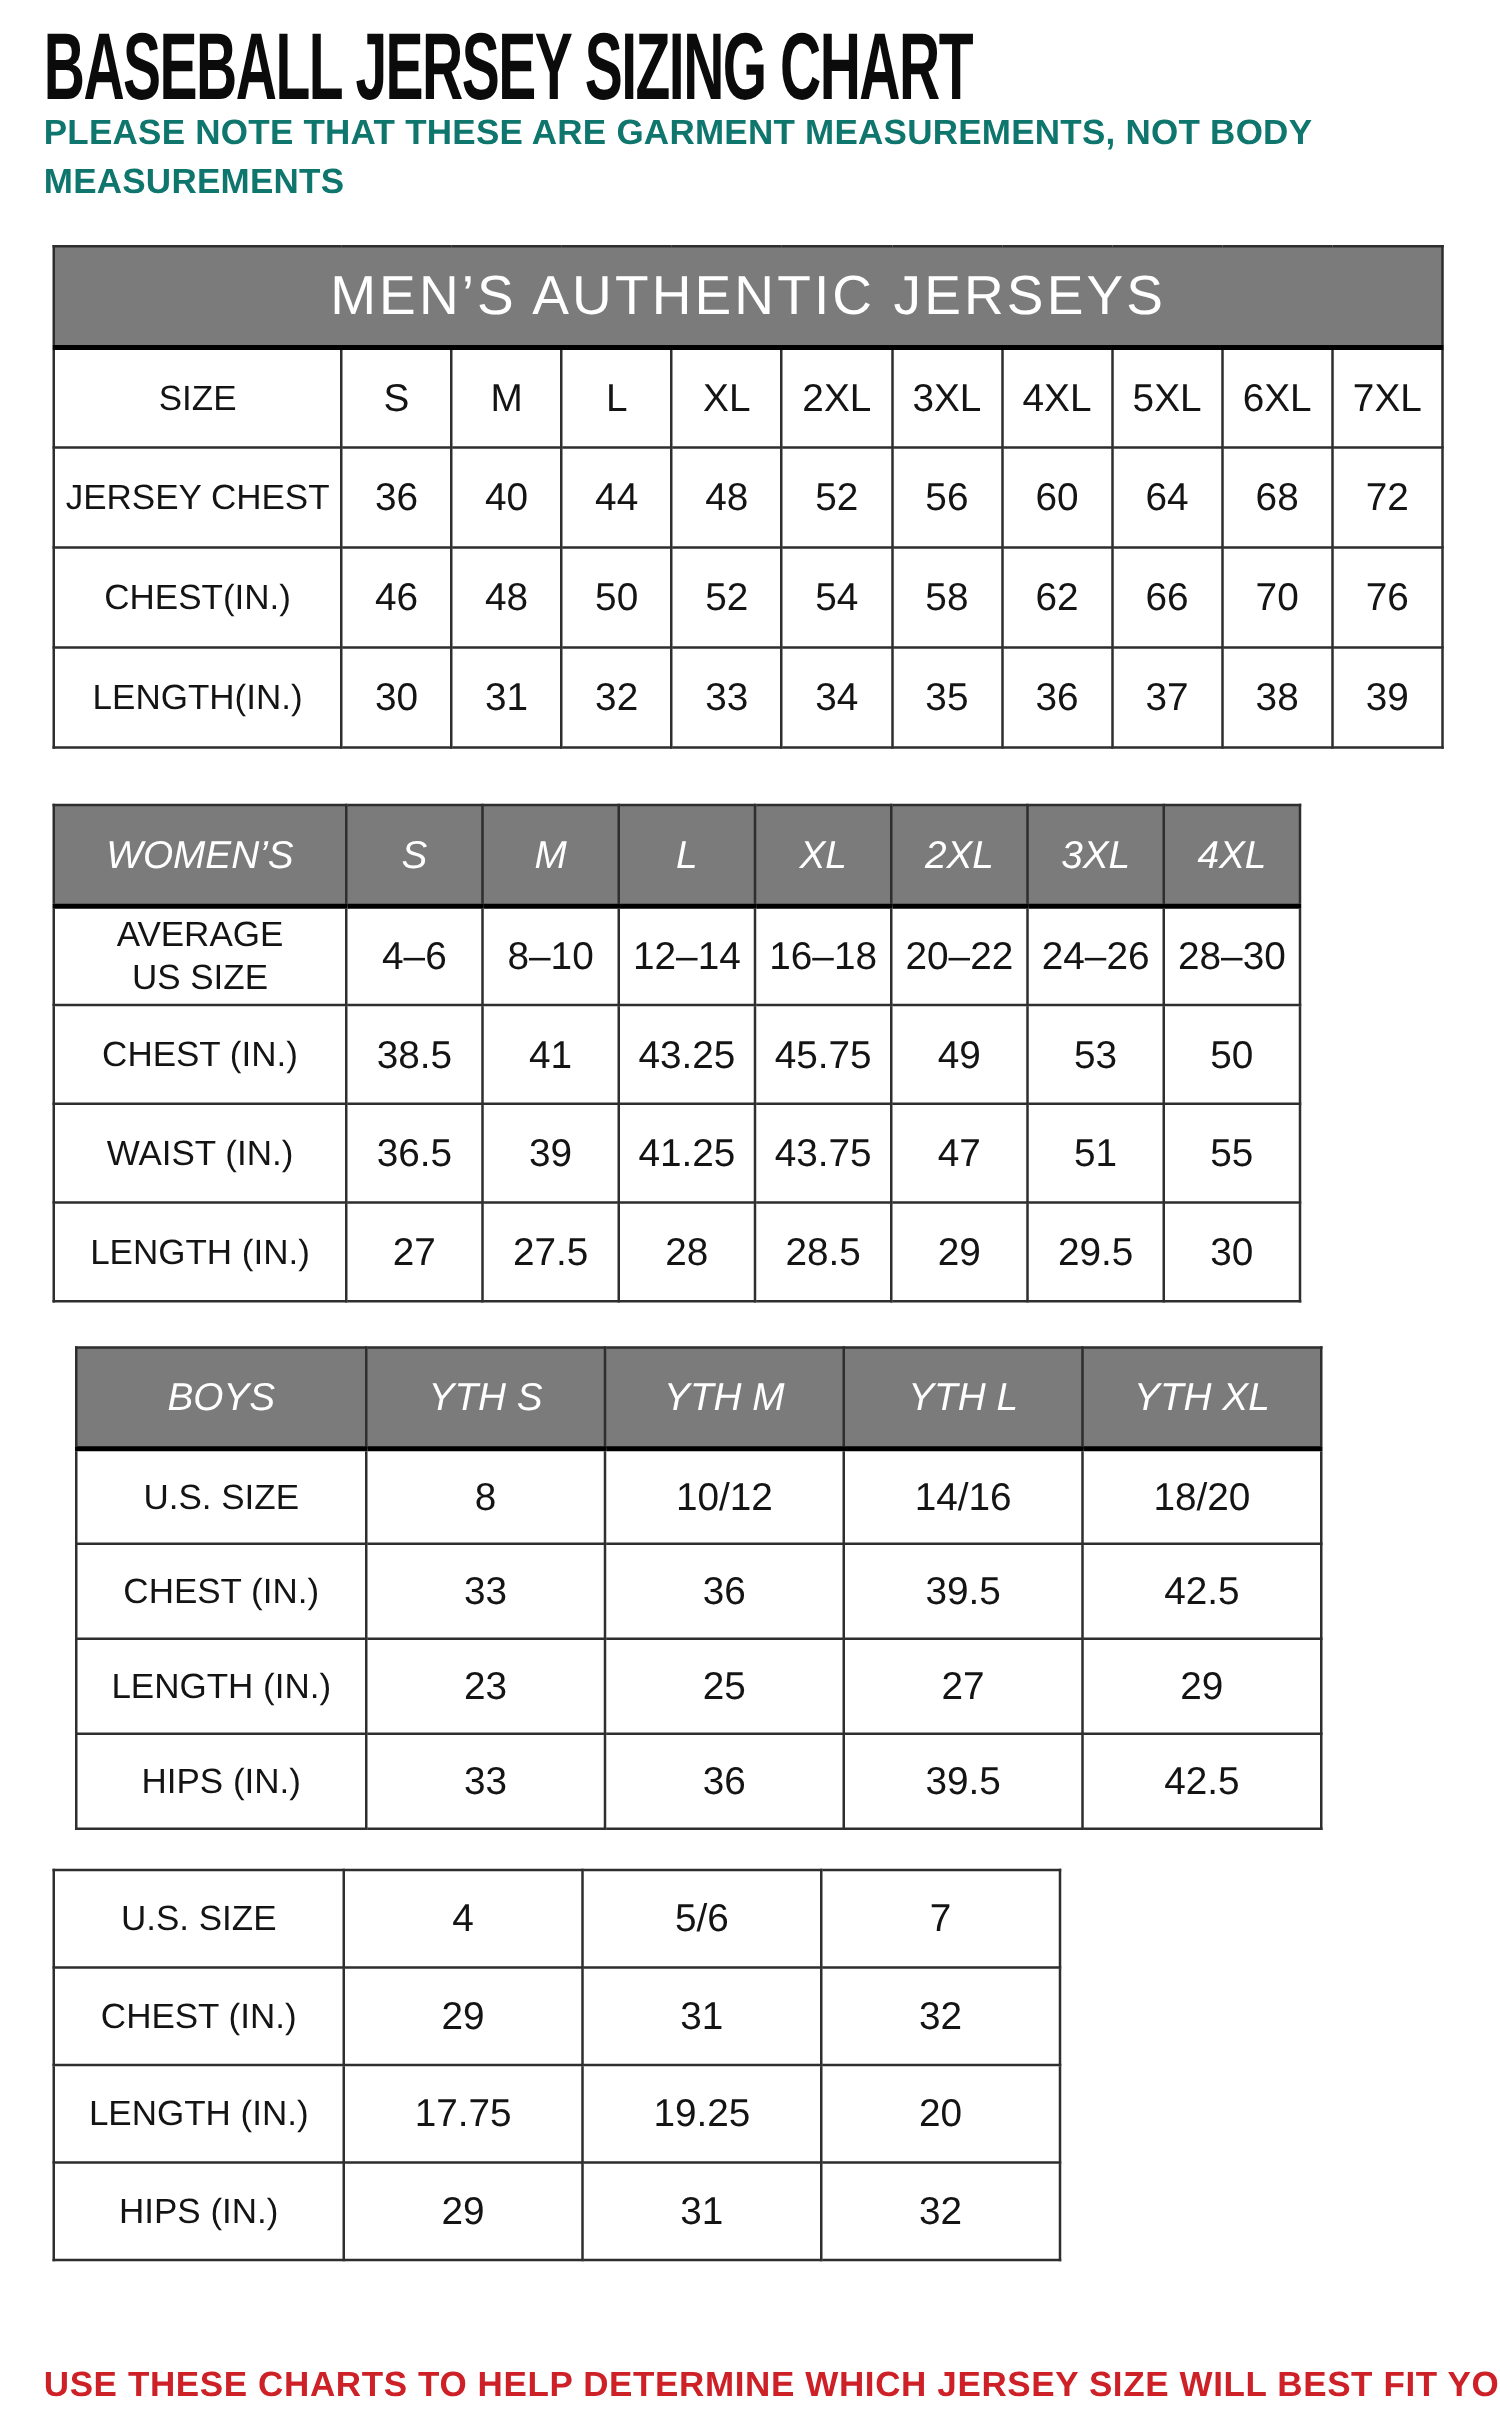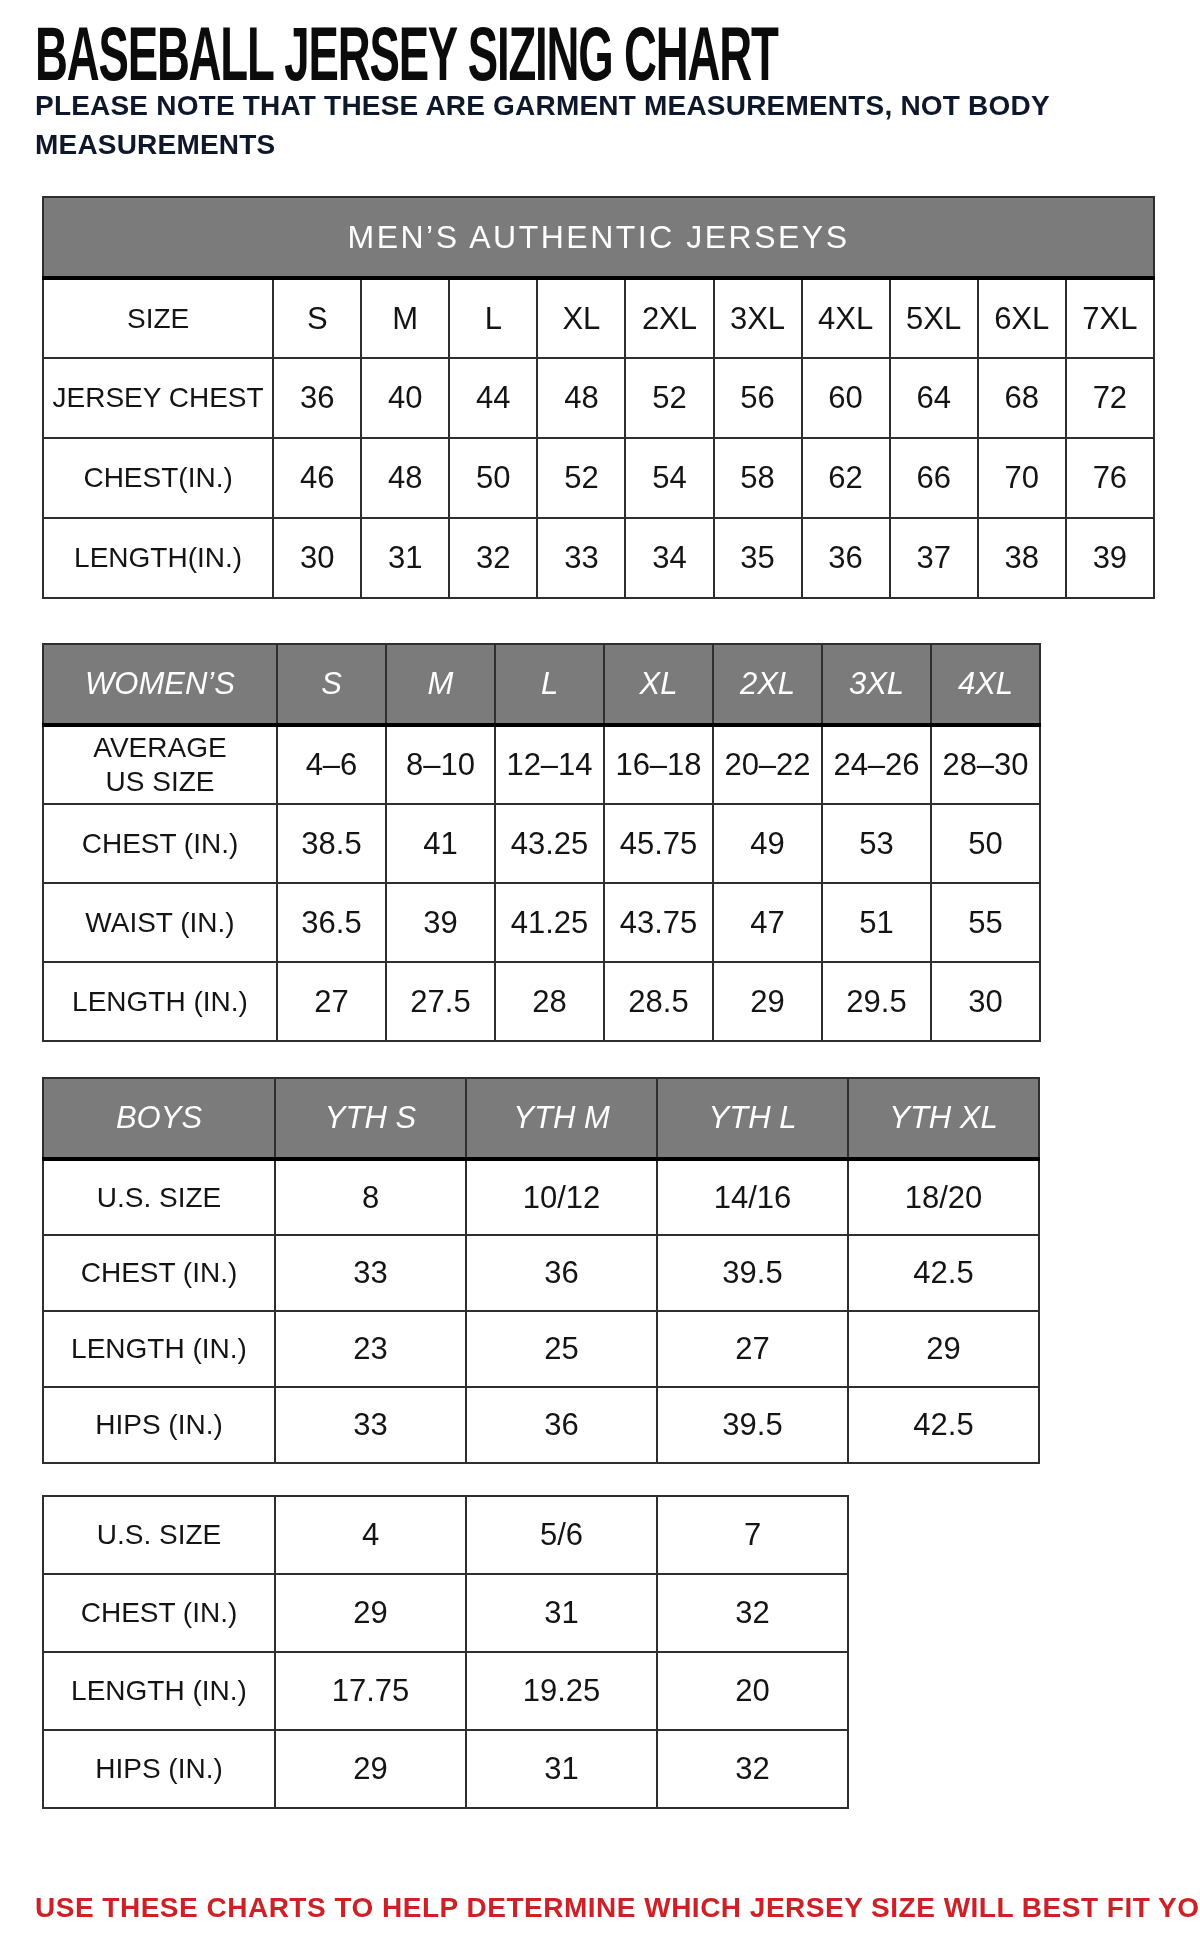--- a/index.html
+++ b/index.html
@@ -26,21 +26,21 @@
     color: #0b0b0b;
   }
 
   .note {
     position: absolute;
     left: 35px;
     top: 86px;
     font-size: 28px;
     font-weight: 700;
     line-height: 1.4;
-    color: #0f172a;
+    color: #0f766e;
     letter-spacing: 0.2px;
   }
 
   table.chart {
     position: absolute;
     border-collapse: collapse;
     table-layout: fixed;
   }
   table.chart td, table.chart th {
     border: 2px solid #2e2e2e;
@@ -48,31 +48,31 @@
     vertical-align: middle;
     padding: 0;
     font-weight: 400;
   }
   .banner-cell, .hdr-cell {
     background: #7b7b7b;
     color: #ffffff;
     border-bottom: 4px solid #000000 !important;
   }
   .banner-cell {
-    font-size: 32px;
+    font-size: 44px;
     letter-spacing: 2.5px;
     height: 78px;
   }
   .hdr-cell { font-size: 31px; height: 78px; font-style: italic; }
   .lbl-cell  { font-size: 28px; white-space: pre-line; line-height: 1.2; }
   .val-cell  { font-size: 31px; }
 
   #mens-table      { left: 42px; top: 196px;  width: 1113px; }
   #womens-table    { left: 42px; top: 643px;  width: 997px;  }
-  #boys-table      { left: 42px; top: 1077px; width: 996px;  }
+  #boys-table      { left: 60px; top: 1077px; width: 996px;  }
   #preschool-table { left: 42px; top: 1495px; width: 805px;  }
 
   #mens-table tr.data-row      { height: 80px; }
   #womens-table tr.data-row    { height: 79px; }
   #boys-table tr.data-row      { height: 76px; }
   #preschool-table tr.data-row { height: 78px; }
 
   .footer {
     position: absolute;
     left: 35px;

